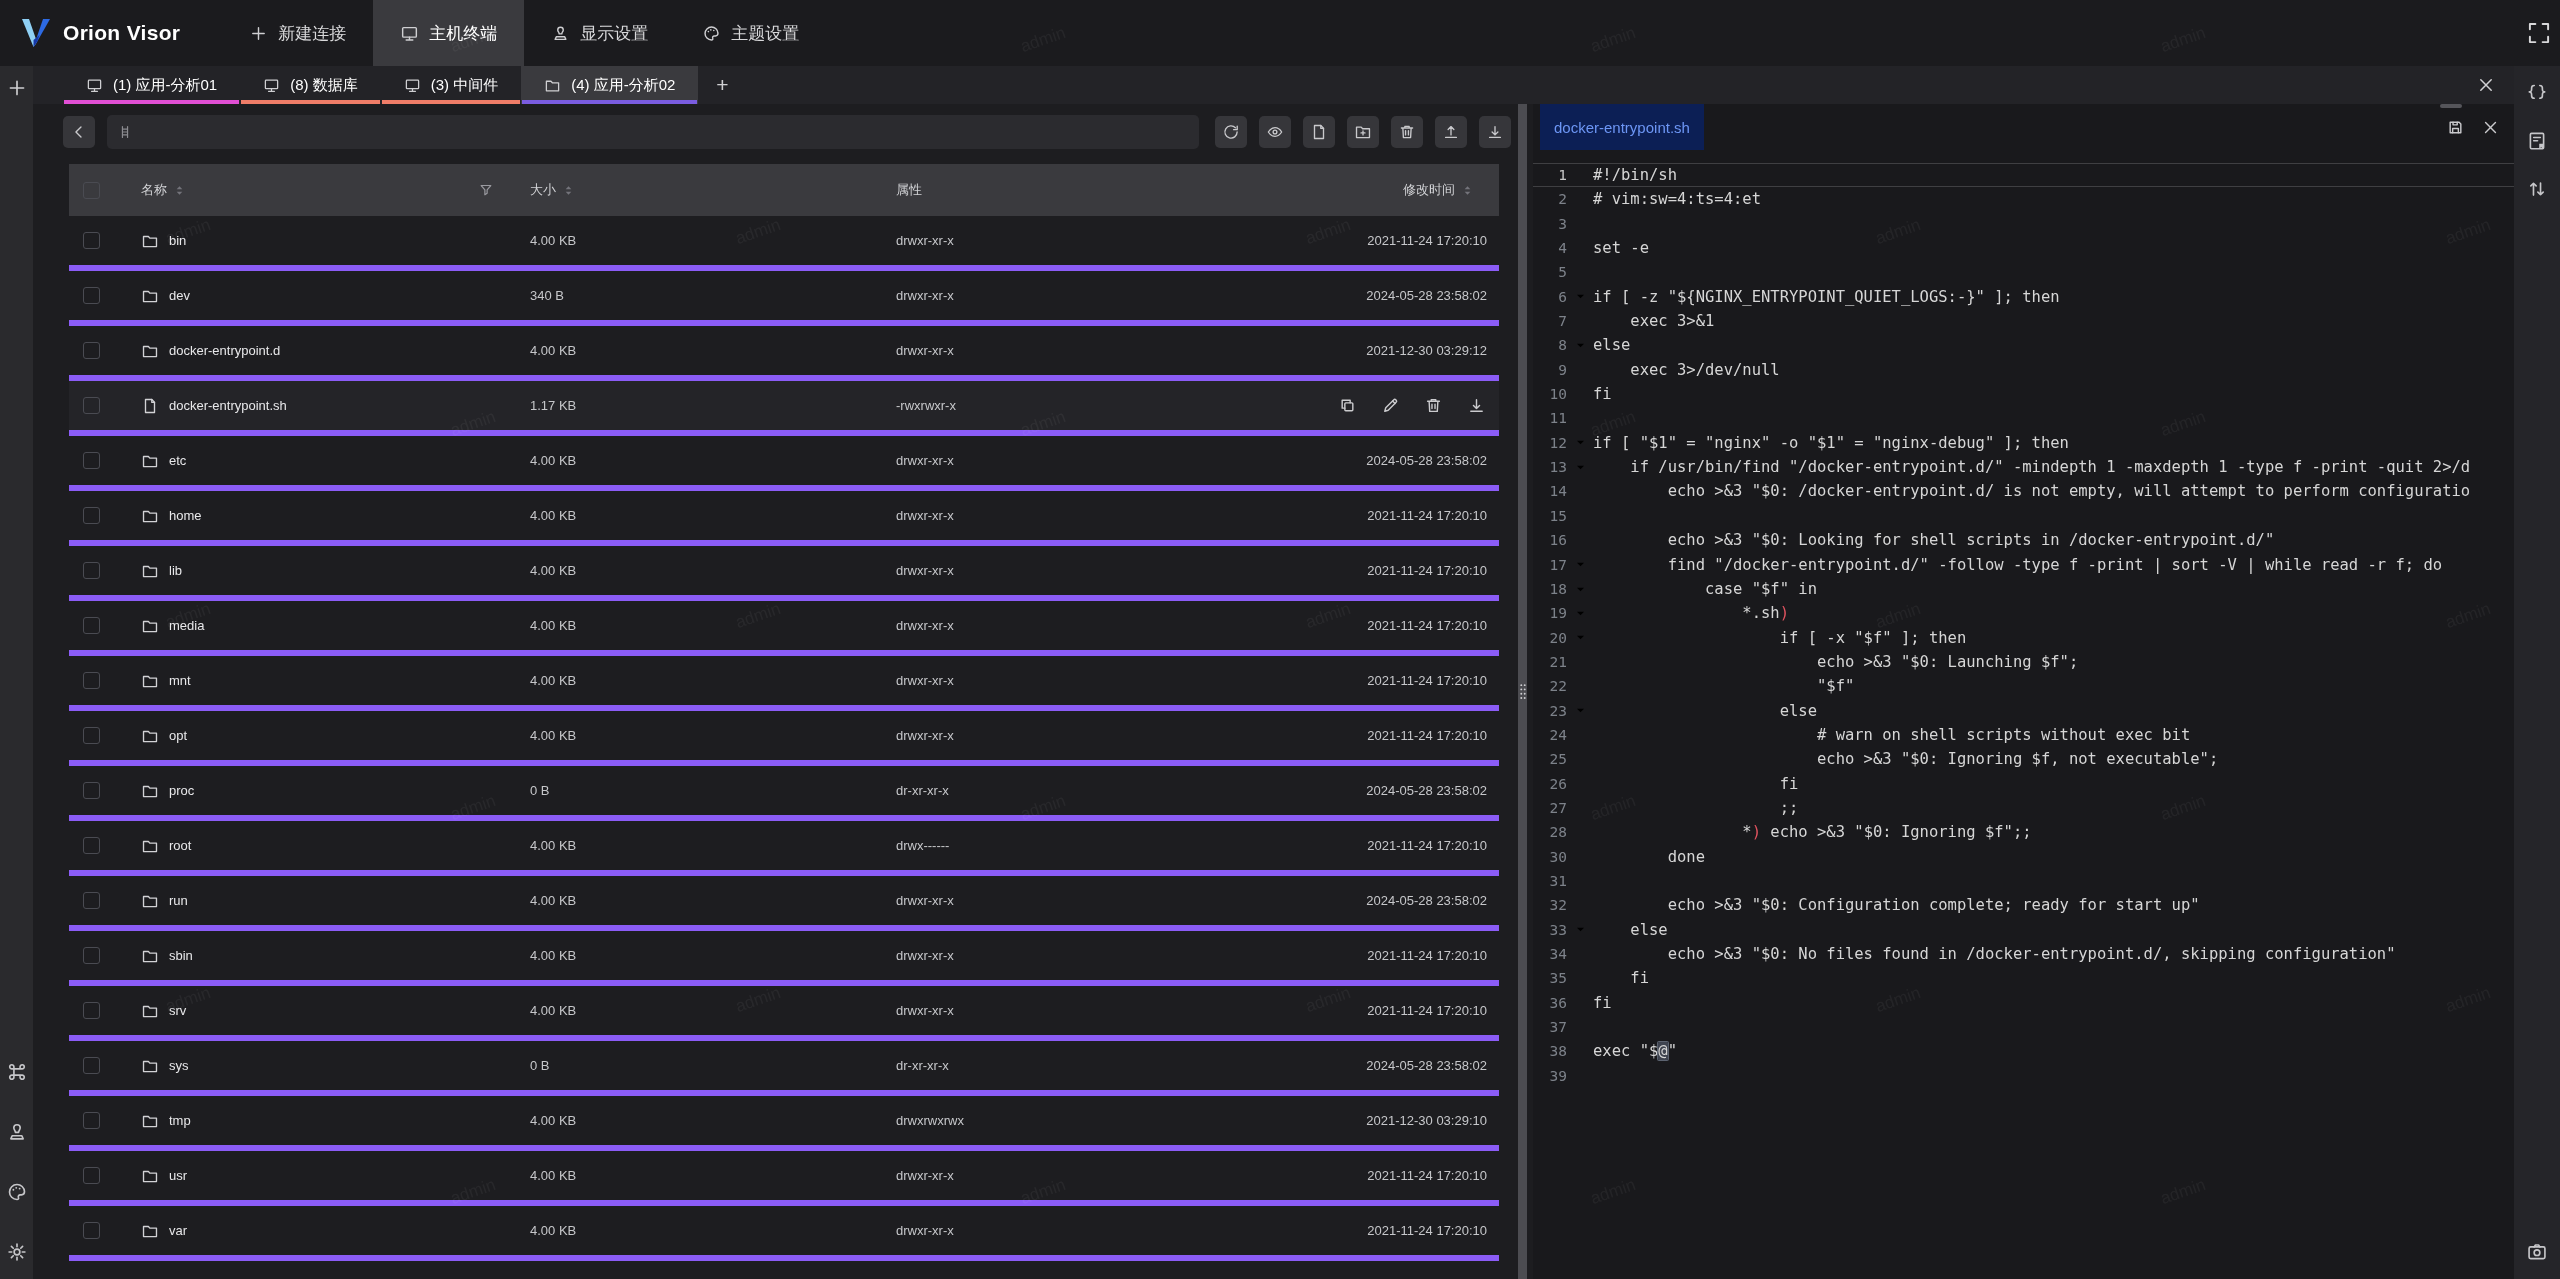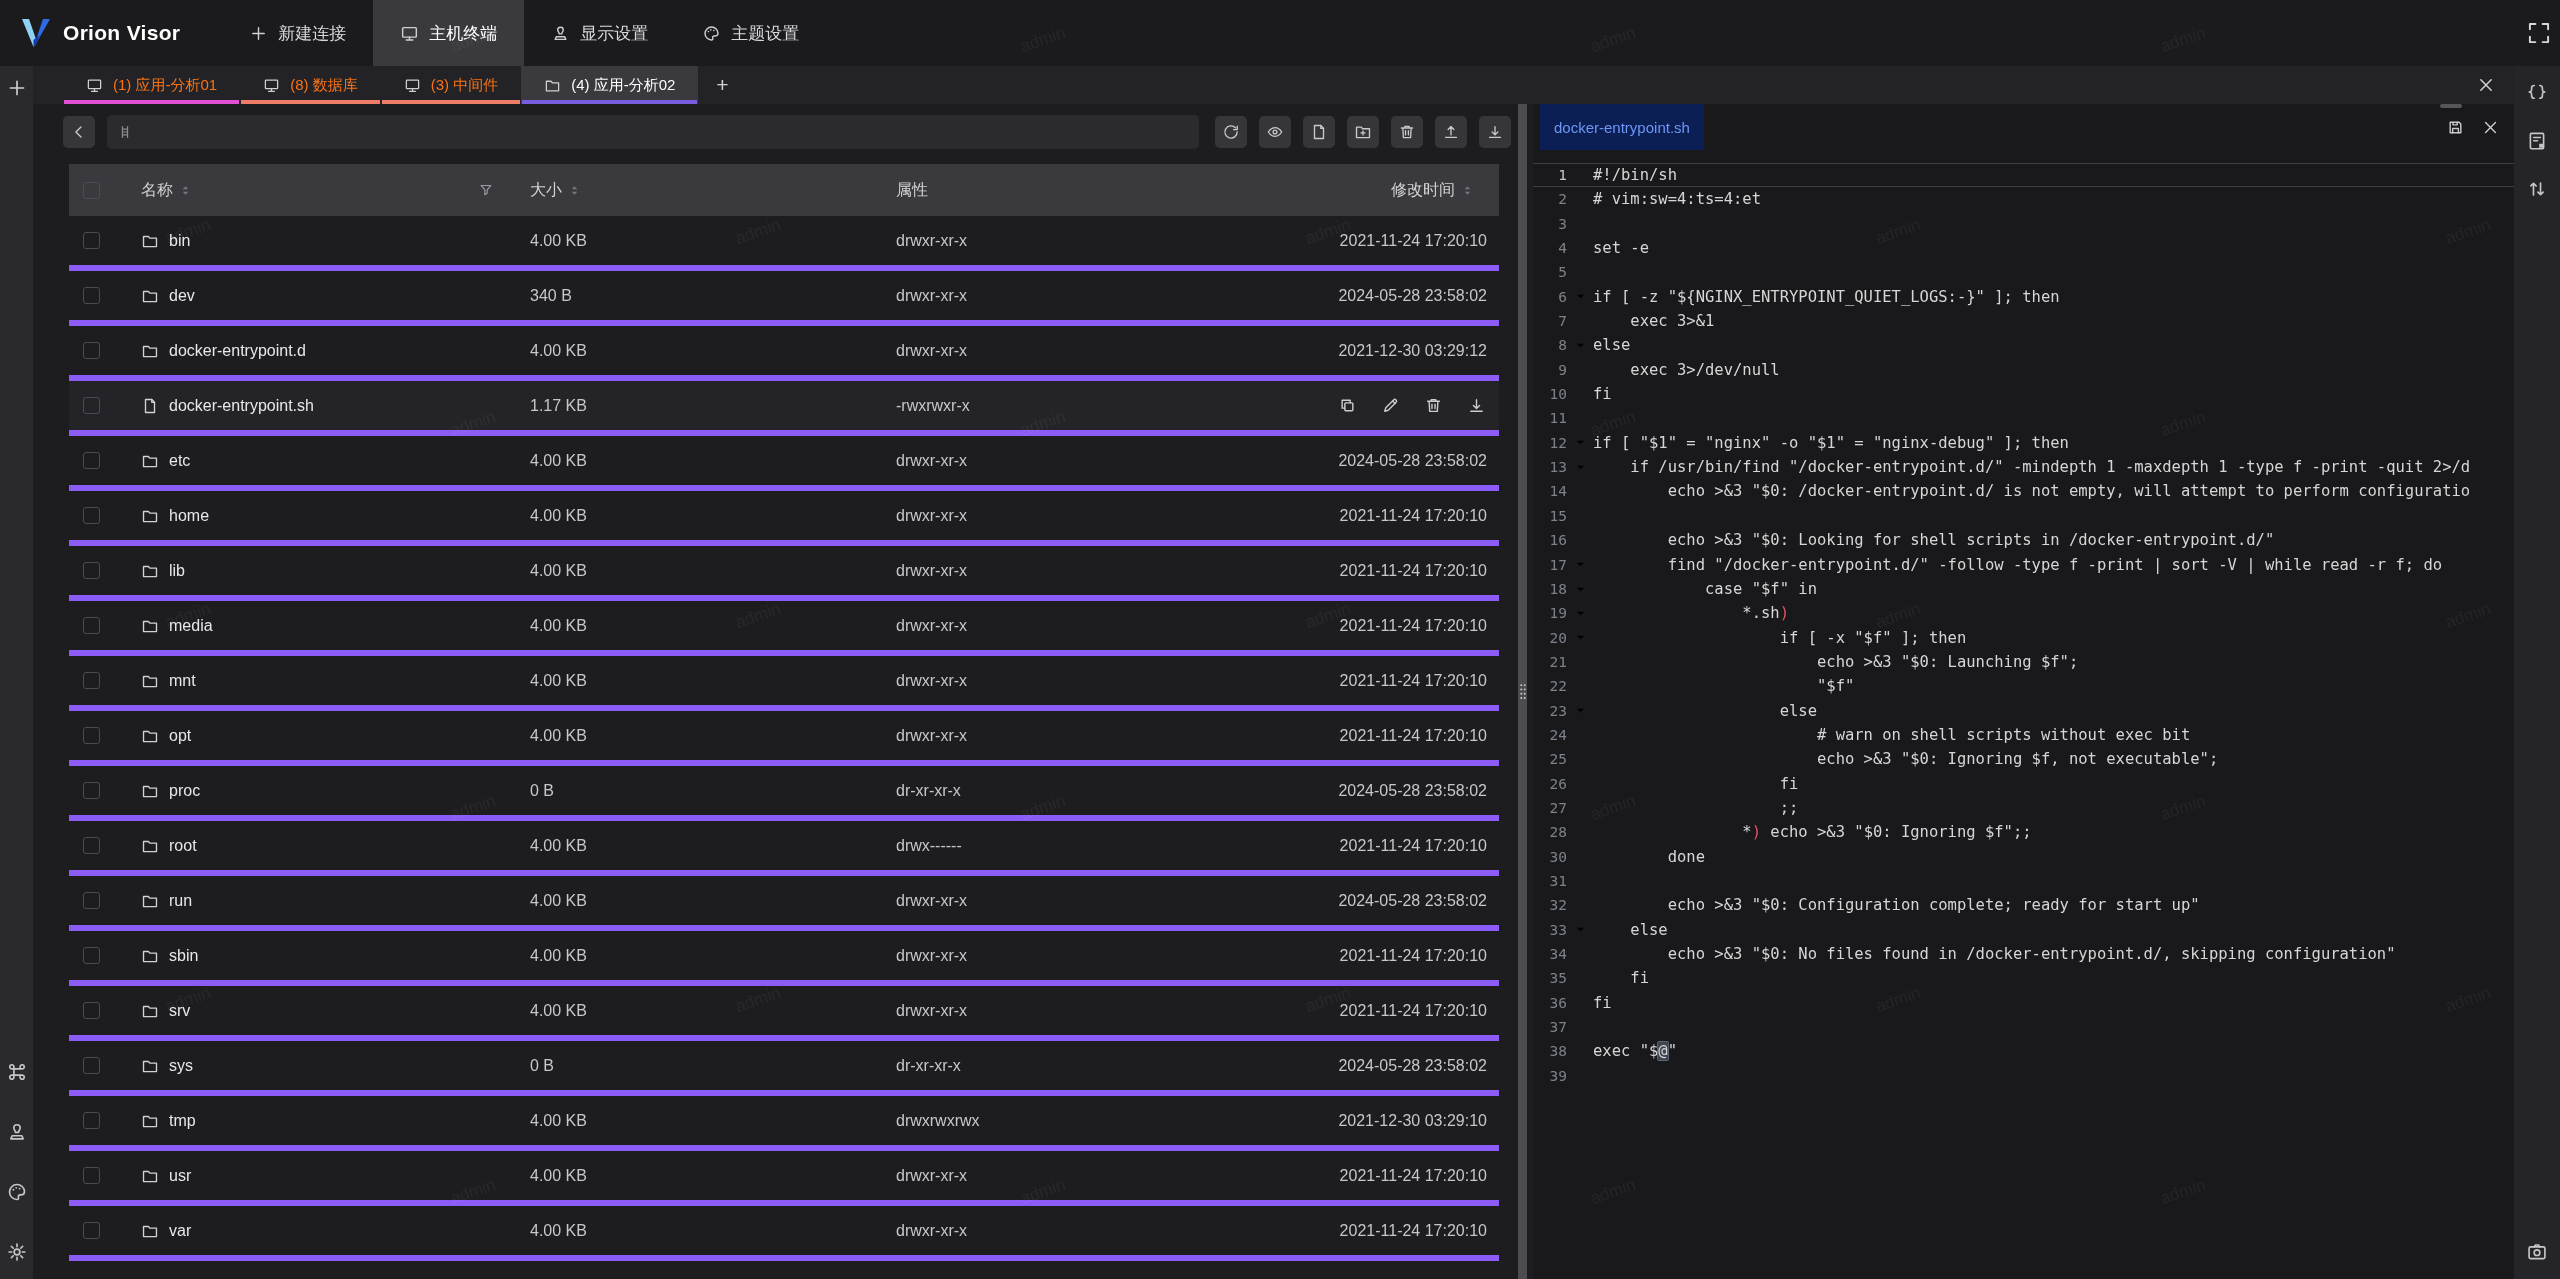--- a/index.html
+++ b/index.html
@@ -26,40 +26,40 @@
   .main{display:flex;height:1213px;}
   .left-rail{width:33px;background:#2a2a2d;display:flex;flex-direction:column;align-items:center;padding:11px 0 16px;}
   .left-rail .rail-plus{width:22px;height:22px;color:#cfcfd2;}
   .left-rail .rail-bottom{margin-top:auto;display:flex;flex-direction:column;align-items:center;gap:38px;color:#c6c6c9;}
   .left-rail .rail-bottom .ic{width:22px;height:22px;}
 
   .center{flex:1;display:flex;flex-direction:column;min-width:0;}
 
   
   .tabstrip{height:38px;background:#232327;display:flex;align-items:stretch;padding-left:30px;}
-  .term-tab{position:relative;display:flex;align-items:center;gap:10px;padding:0 23px;font-size:15px;color:#f97316;cursor:default;}
+  .term-tab{position:relative;display:flex;align-items:center;gap:10px;padding:0 23px;font-size:15px;color:#ffffff;cursor:default;}
   .term-tab .ic{width:17px;height:17px;color:#cfcfd2;}
   .term-tab.active{background:#3a3a3e;color:#ffffff;}
   .tab-underline{position:absolute;left:1px;right:1px;bottom:0;height:4px;}
   .tab-add{width:48px;display:flex;align-items:center;justify-content:center;font-size:21px;color:#cfcfd2;}
   .tabstrip-close{margin-left:auto;align-self:center;margin-right:18px;width:20px;height:20px;color:#d2d2d5;}
 
   .content{flex:1;display:flex;min-height:0;}
 
   
   .file-panel{width:1480px;flex:none;background:#1d1d20;display:flex;flex-direction:column;min-height:0;}
   .fp-toolbar{height:56px;flex:none;display:flex;align-items:center;padding:0 2px 0 30px;gap:12px;}
   .icon-btn{width:32px;height:32px;border-radius:5px;background:#36363a;display:flex;align-items:center;justify-content:center;color:#c9c9cc;flex:none;}
   .icon-btn .ic{width:18px;height:18px;}
   .path-input{flex:1;height:34px;background:#2b2b2f;border-radius:5px;display:flex;align-items:center;padding:0 10px;gap:8px;color:#99999e;margin-right:4px;}
   .path-input .ic{width:16px;height:16px;color:#8b8b90;}
   .path-input input{background:transparent;border:none;outline:none;color:#d6d6d8;font-size:14px;flex:1;font-family:"Liberation Sans",sans-serif;}
   .fp-actions{display:flex;gap:12px;}
 
-  .file-table{margin:4px 14px 0 36px;font-size:16px;}
+  .file-table{margin:4px 14px 0 36px;font-size:13px;}
   .ft-grid{display:grid;grid-template-columns:64px 385px 370px 450px 1fr;align-items:center;}
   .ft-header{height:52px;background:#3a3a3e;color:#d2d3d6;}
   .ft-row{height:49px;border-bottom:6px solid #8b5cf6;color:#c6c7ca;}
   .ft-row.hl{background:#242428;}
   .cb{width:17px;height:17px;border:1.5px solid #4a4b52;border-radius:3px;box-sizing:border-box;display:inline-block;}
   .c-check{padding-left:14px;display:flex;align-items:center;}
   .c-name{display:flex;align-items:center;gap:10px;padding-left:8px;color:#e8e8ea;min-width:0;}
   .c-name .ic{width:18px;height:18px;color:#d2d2d5;}
   .c-size{padding-left:12px;}
   .c-attr{padding-left:8px;}

